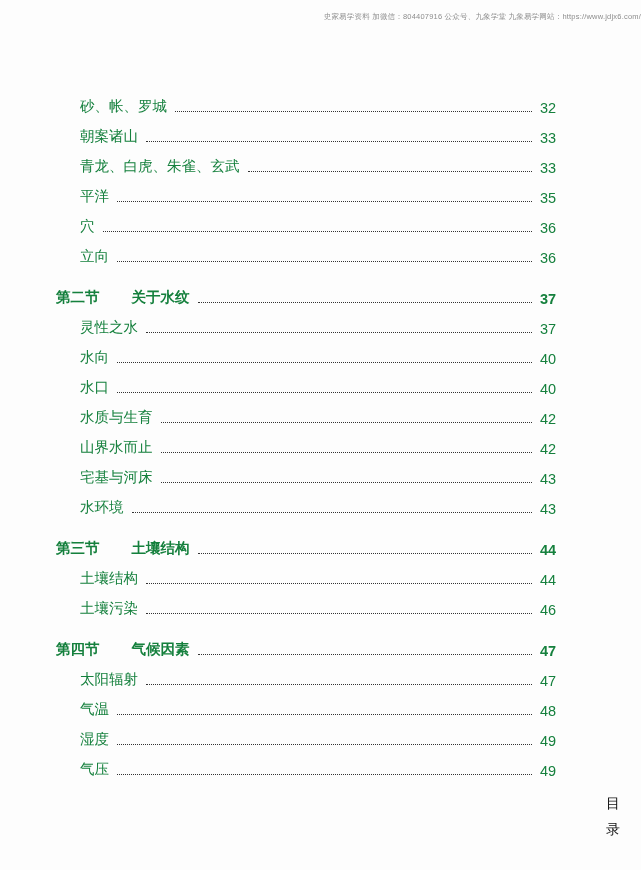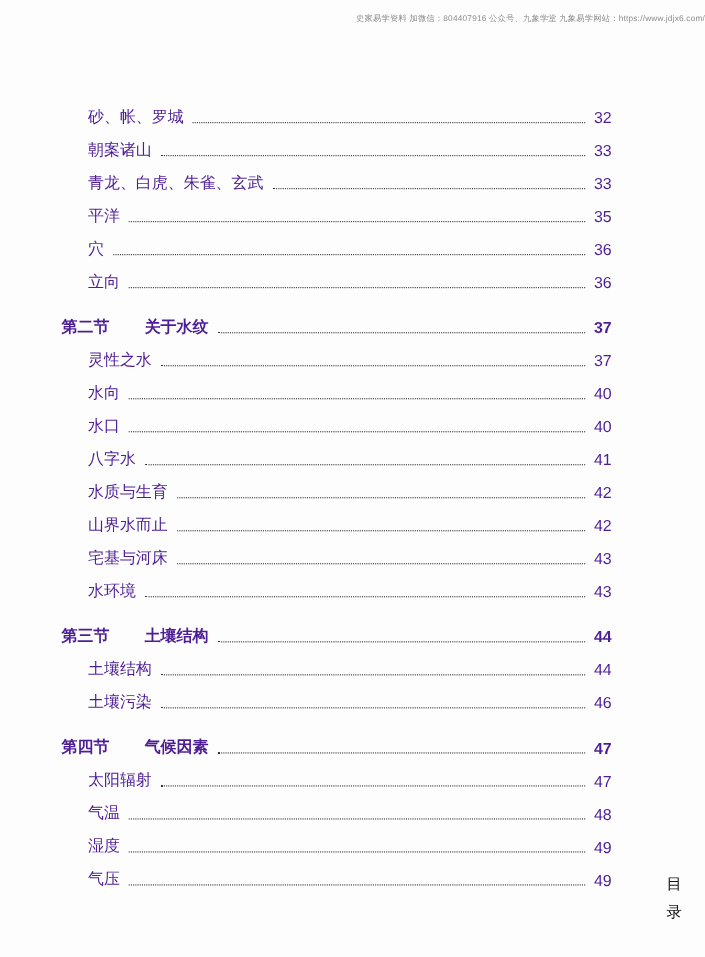--- a/index.html
+++ b/index.html
@@ -36,21 +36,21 @@
     position: absolute;
     top: 88px;
     left: 56px;
     width: 510px;
   }
   .toc-row {
     display: flex;
     align-items: flex-end;
     height: 30px;
     font-size: 14.5px;
-    color: #4c1d95;
+    color: #15803d;
   }
   .toc-row.section {
     font-weight: bold;
   }
   .toc-row.gap-before {
     margin-top: 11px;
   }
   .lbl {
     white-space: nowrap;
     padding-bottom: 2px;
@@ -138,25 +138,20 @@
         <span class="lbl indent1">水向</span>
         <span class="dots"></span>
         <span class="pg">40</span>
       </div>
       <div class="toc-row">
         <span class="lbl indent1">水口</span>
         <span class="dots"></span>
         <span class="pg">40</span>
       </div>
       <div class="toc-row">
-        <span class="lbl indent1">八字水</span>
-        <span class="dots"></span>
-        <span class="pg">41</span>
-      </div>
-      <div class="toc-row">
         <span class="lbl indent1">水质与生育</span>
         <span class="dots"></span>
         <span class="pg">42</span>
       </div>
       <div class="toc-row">
         <span class="lbl indent1">山界水而止</span>
         <span class="dots"></span>
         <span class="pg">42</span>
       </div>
       <div class="toc-row">

